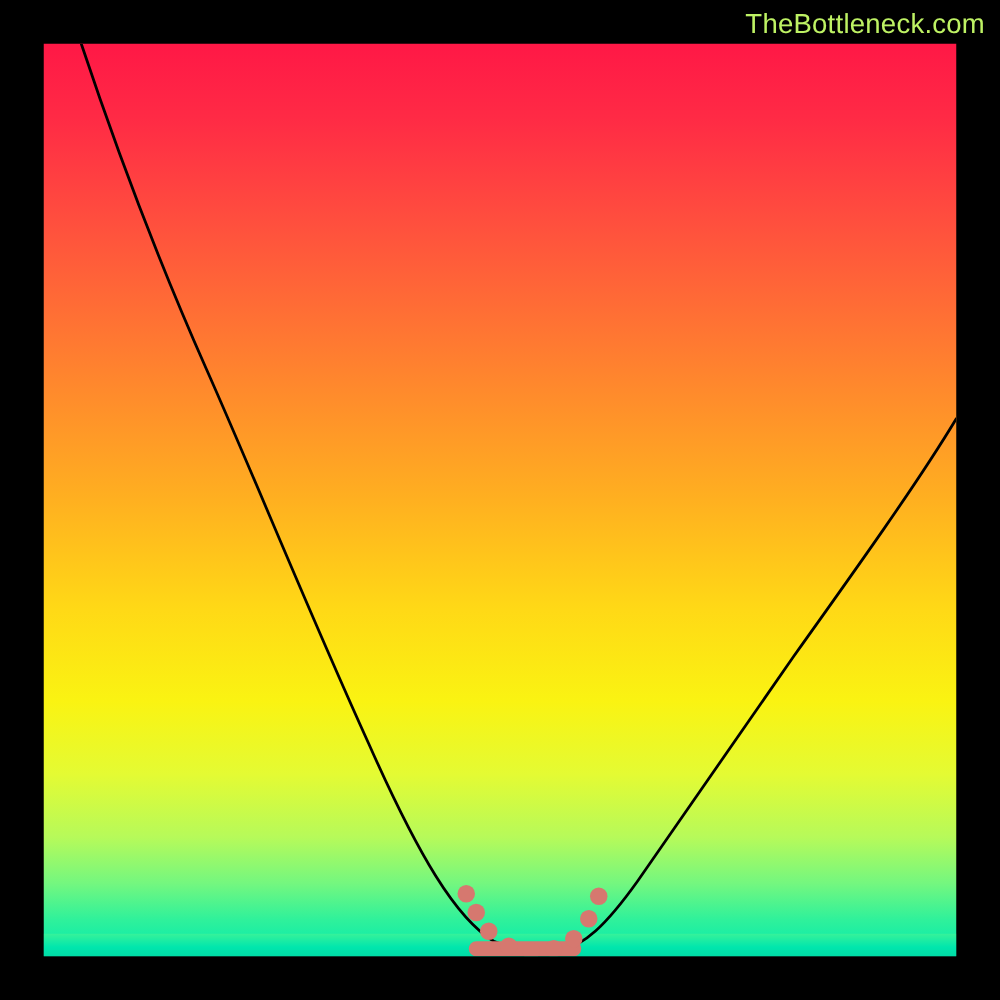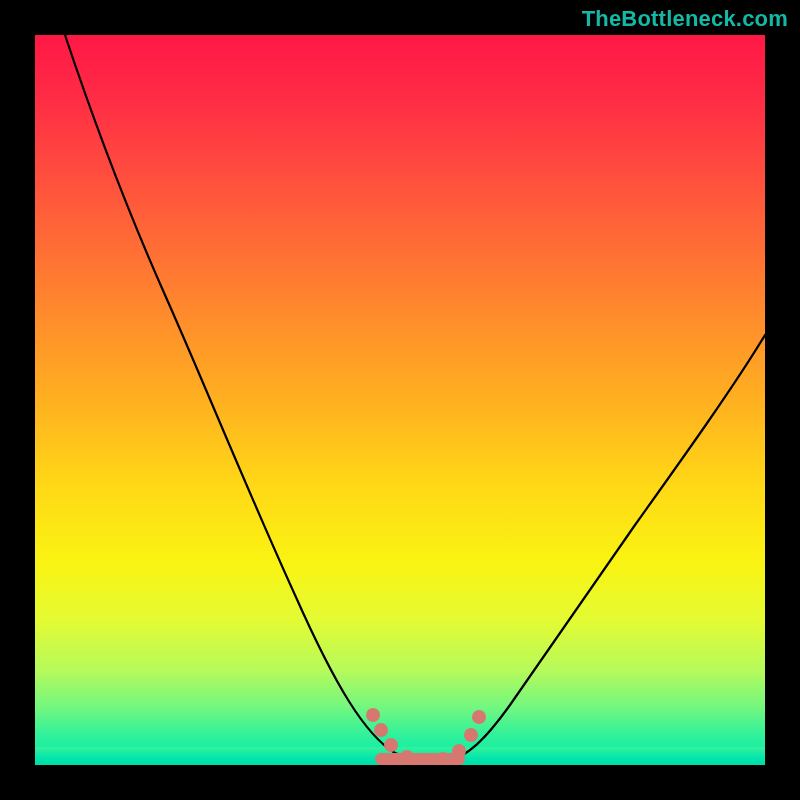--- a/index.html
+++ b/index.html
@@ -14,23 +14,23 @@
   .frame {
     position: relative;
     width: 800px;
     height: 800px;
     background: #000;
   }
   .watermark {
     position: absolute;
     top: 6px;
     right: 12px;
-    color: #14b8a6;
+    color: #bef264;
     font-size: 22px;
-    font-weight: 700;
+    font-weight: 400;
     letter-spacing: 0.2px;
     user-select: none;
     z-index: 10;
   }
   .plot-area {
     position: absolute;
     left: 35px;
     top: 35px;
     width: 730px;
     height: 730px;

